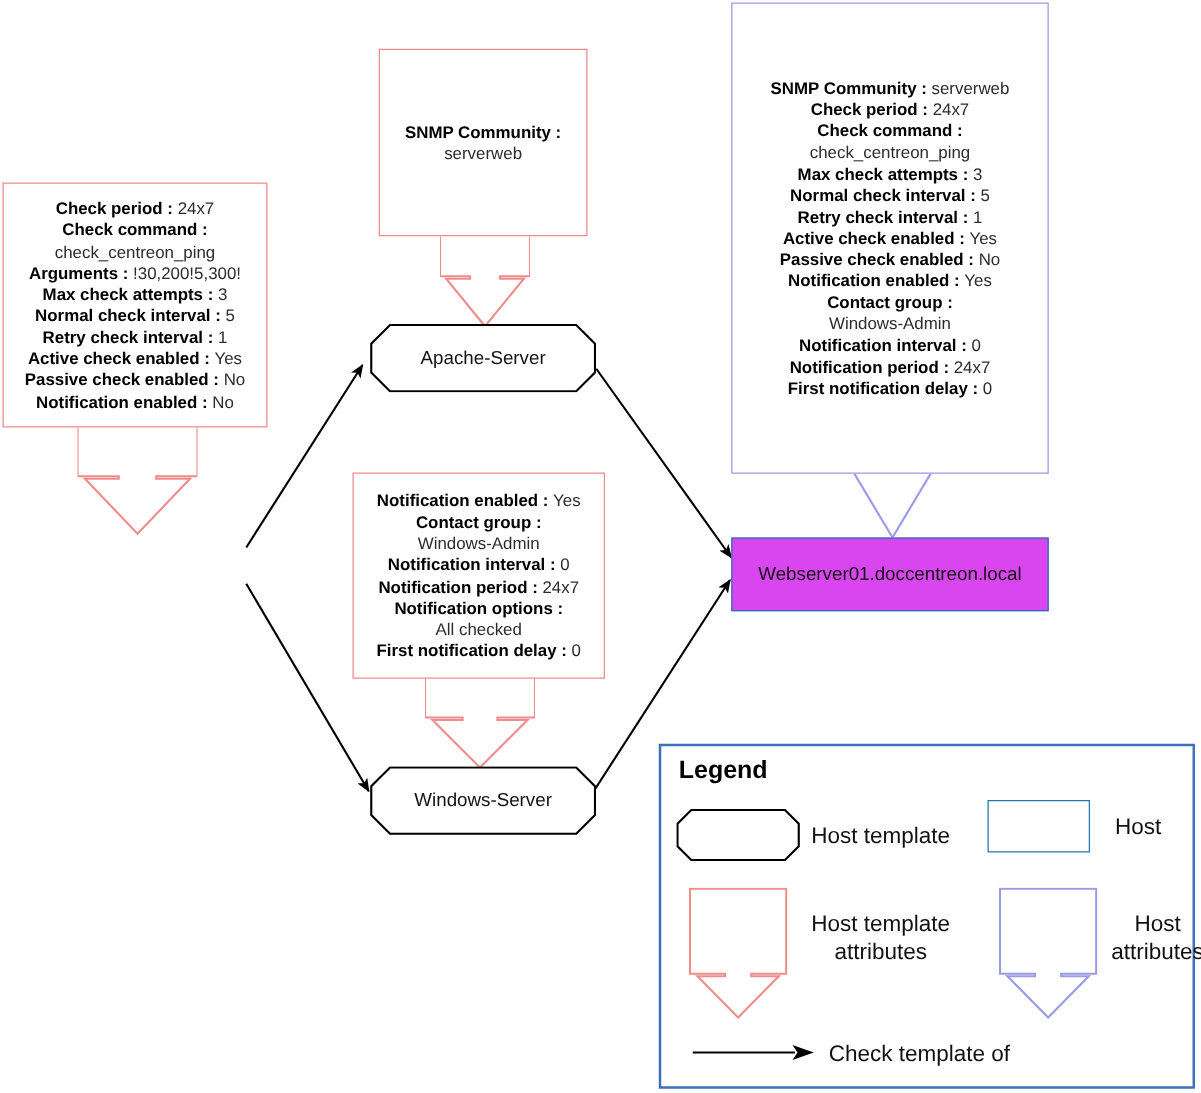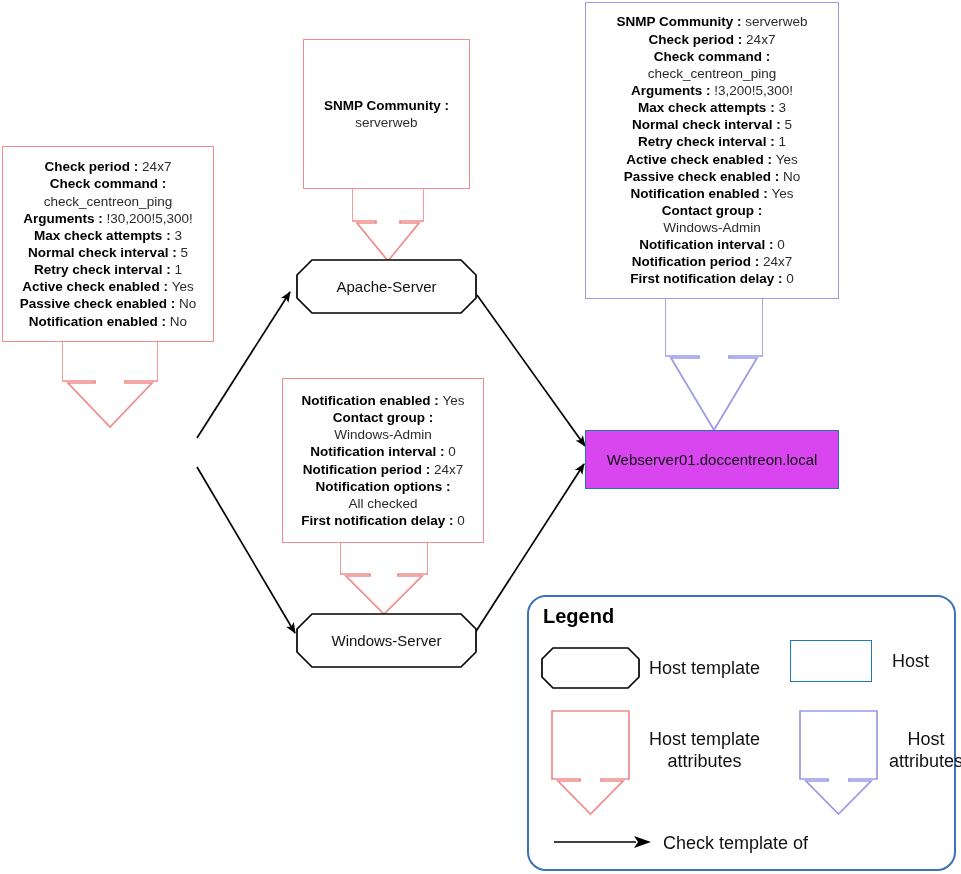--- a/index.html
+++ b/index.html
@@ -108,27 +108,26 @@
         <div class="row"><span class="k">Notification period : </span><span class="v"> 24x7</span></div>
         <div class="row"><span class="k">Notification options :</span></div>
         <div class="row"><span class="v">All checked</span></div>
         <div class="row"><span class="k">First notification delay : </span><span class="v"> 0</span></div>
       </div>
   </div>
   <svg class="downarrow" style="left:340px;top:542px;" width="88" height="74" viewBox="0 0 88 74">
     <path d="M0,1 L0,32 L30,32 L30,34 L6,34 L44,72 L82,34 L58,34 L58,32 L88,32 L88,1" fill="none" stroke="#f08c8c" stroke-width="1.7"></path>
   </svg>
 
-  <div class="attrbox host" style="left:585px;top:2px;width:254px;height:297px;">
+  <div class="attrbox host" style="left:585px;top:2px;width:254px;height:377px;">
     <div>
         <div class="row"><span class="k">SNMP Community : </span><span class="v"> serverweb</span></div>
         <div class="row"><span class="k">Check period : </span><span class="v"> 24x7</span></div>
         <div class="row"><span class="k">Check command :</span></div>
         <div class="row"><span class="v">check_centreon_ping</span></div>
-        <div class="row"><span class="k">Arguments :</span><span class="v"> !3,200!5,300!</span></div>
         <div class="row"><span class="k">Max check attempts : </span><span class="v"> 3</span></div>
         <div class="row"><span class="k">Normal check interval : </span><span class="v"> 5</span></div>
         <div class="row"><span class="k">Retry check interval : </span><span class="v"> 1</span></div>
         <div class="row"><span class="k">Active check enabled : </span><span class="v"> Yes</span></div>
         <div class="row"><span class="k">Passive check enabled : </span><span class="v"> No</span></div>
         <div class="row"><span class="k">Notification enabled : </span><span class="v"> Yes</span></div>
         <div class="row"><span class="k">Contact group :</span></div>
         <div class="row"><span class="v">Windows-Admin</span></div>
         <div class="row"><span class="k">Notification interval : </span><span class="v"> 0</span></div>
         <div class="row"><span class="k">Notification period : </span><span class="v"> 24x7</span></div>
@@ -151,21 +150,21 @@
     <svg width="181" height="55" viewBox="0 0 181 55">
       <polygon points="16,1 165,1 180,16 180,39 165,54 16,54 1,39 1,16" fill="#ffffff" stroke="#000000" stroke-width="1.7"></polygon>
     </svg>
     <div class="lbl">Windows-Server</div>
   </div>
 
   <div class="hostnode" style="left:585px;top:430px;width:254px;height:59px;">
     <span>Webserver01.doccentreon.local</span>
   </div>
 
-  <div class="legend" style="left:527px;top:595px;width:429px;height:276px;border-radius:19px;">
+  <div class="legend" style="left:527px;top:595px;width:429px;height:276px;">
     <div class="title">Legend</div>
 
     <svg style="left:12px;top:50px;" width="99" height="42" viewBox="0 0 99 42">
       <polygon points="12,1 87,1 98,12 98,30 87,41 12,41 1,30 1,12" fill="#ffffff" stroke="#000000" stroke-width="1.7"></polygon>
     </svg>
     <div class="ltext" style="left:120px;top:61px;">Host template</div>
 
     <div class="swatch-host" style="left:261px;top:43px;width:82px;height:42px;"></div>
     <div class="ltext" style="left:363px;top:54px;">Host</div>
 

